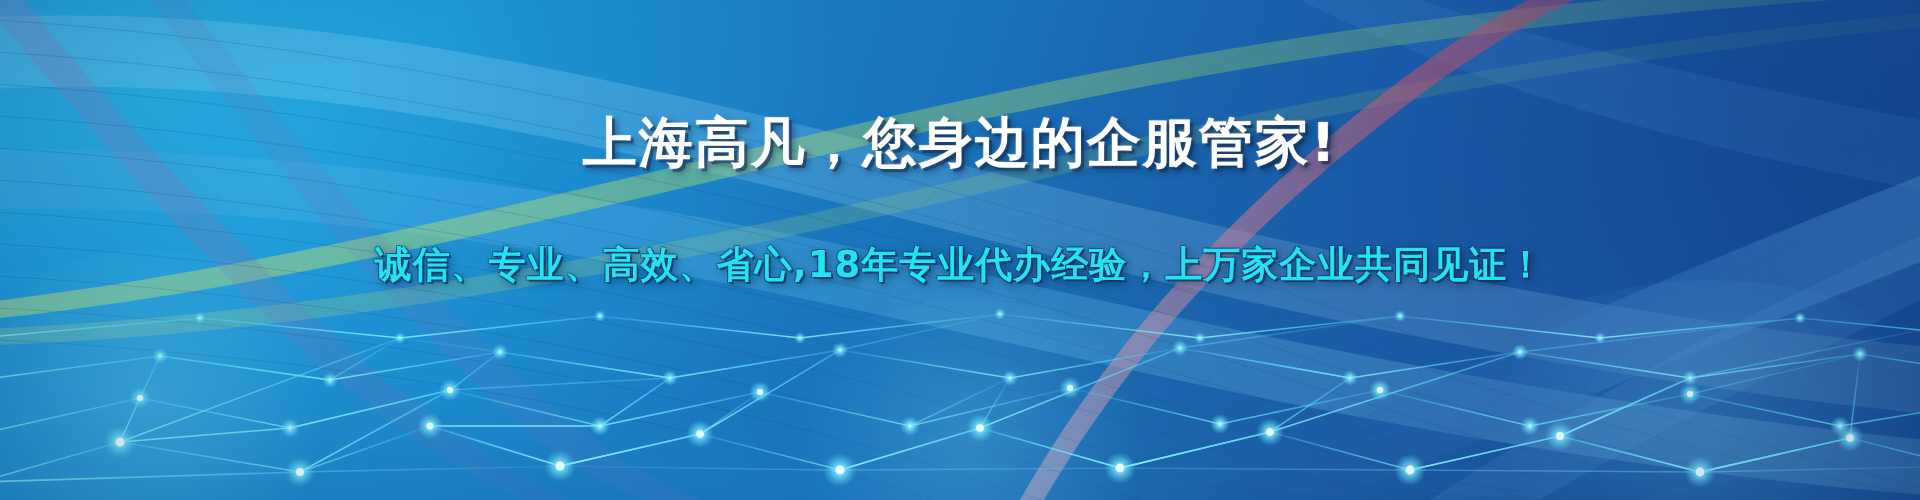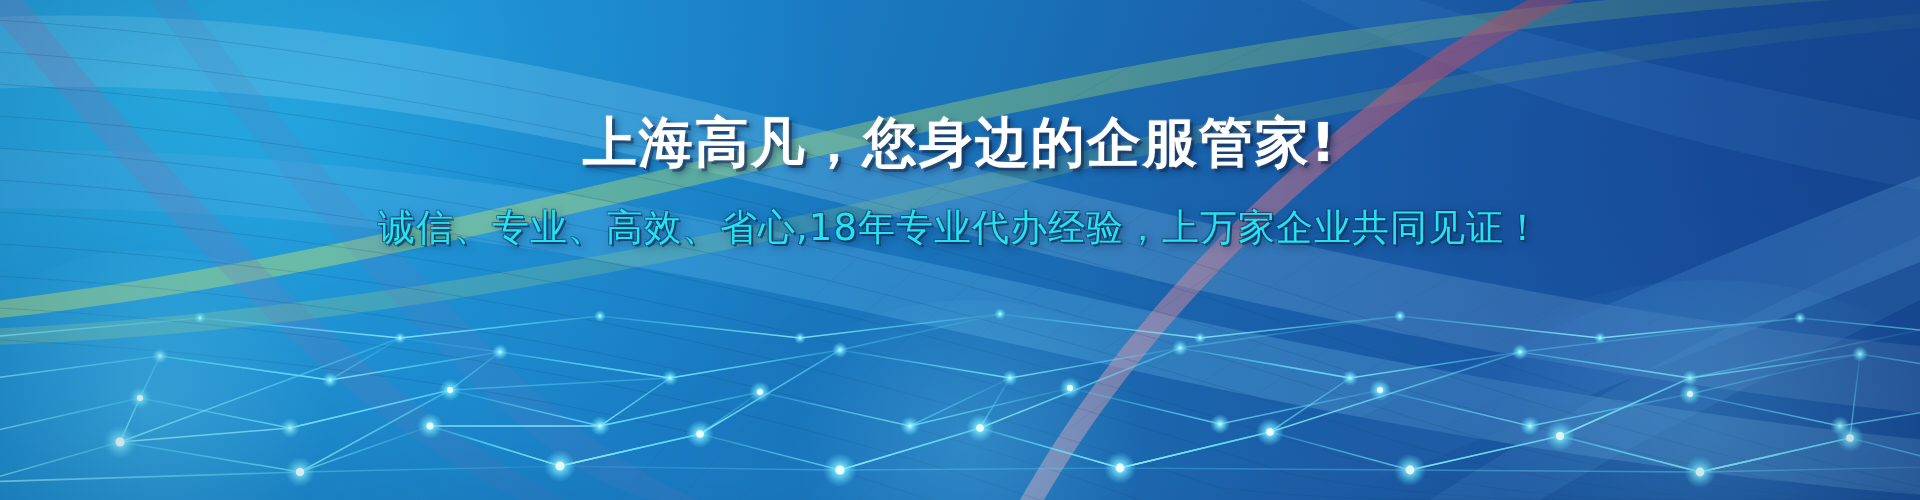--- a/index.html
+++ b/index.html
@@ -40,22 +40,22 @@
   .headline{
     margin-top:112px;
     font-size:54px;line-height:1.16;font-weight:bold;color:#ffffff;
     letter-spacing:2px;white-space:nowrap;
     text-shadow:
       3px 3px 0 rgba(20,45,85,.55),
       4px 4px 7px rgba(10,30,65,.55),
       0 0 2px rgba(255,255,255,.5);
   }
   .subline{
-    margin-top:31px;
-    font-size:37px;line-height:1.2;font-weight:normal;
+    margin-top:68px;
+    font-size:37px;line-height:1.2;font-weight:bold;
     color:#23e2f2;letter-spacing:1px;white-space:nowrap;
     text-shadow:
       2px 2px 0 rgba(16,52,96,.75),
       -1px -1px 0 rgba(16,52,96,.45),
       1px -1px 0 rgba(16,52,96,.45),
       -1px 1px 0 rgba(16,52,96,.45),
       3px 3px 8px rgba(8,30,60,.6);
   }
   .vignette{
     position:absolute;inset:0;z-index:35;pointer-events:none;

